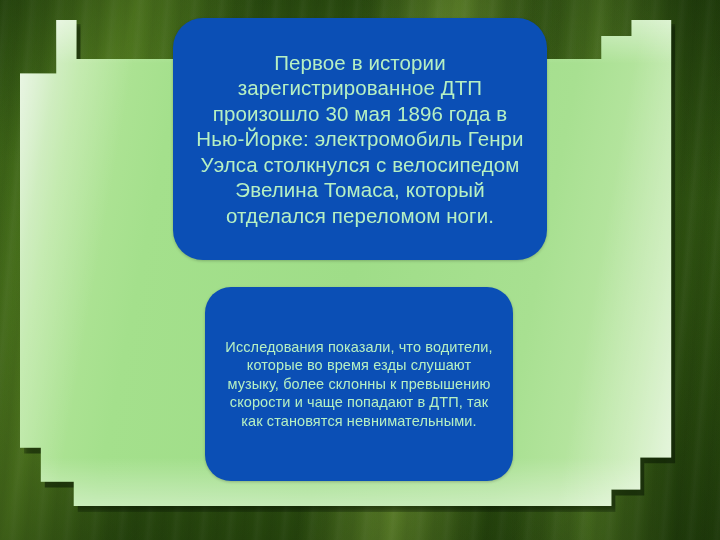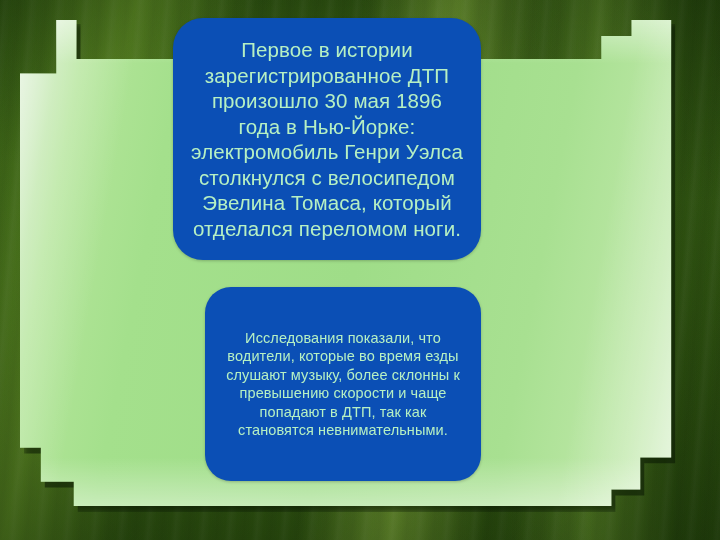--- a/index.html
+++ b/index.html
@@ -110,31 +110,31 @@
     color:#b6f0c3;
     box-shadow:0 1px 3px rgba(0,0,0,.22);
   }
   .callout p {
     color:#b6f0c3;
     font-weight:400;
     letter-spacing:.1px;
   }
 
   #callout-primary {
-    left:173px; top:18px; width:308px; height:242px;
+    left:173px; top:18px; width:374px; height:242px;
     border-radius:30px;
     padding:8px 16px;
   }
   #callout-primary p {
     font-size:20.5px;
     line-height:25.5px;
   }
 
   #callout-secondary {
-    left:205px; top:287px; width:276px; height:194px;
+    left:205px; top:287px; width:308px; height:194px;
     border-radius:26px;
     padding:8px 18px;
   }
   #callout-secondary p {
     font-size:14.5px;
     line-height:18.5px;
   }
 </style>
 </head>
 <body>

